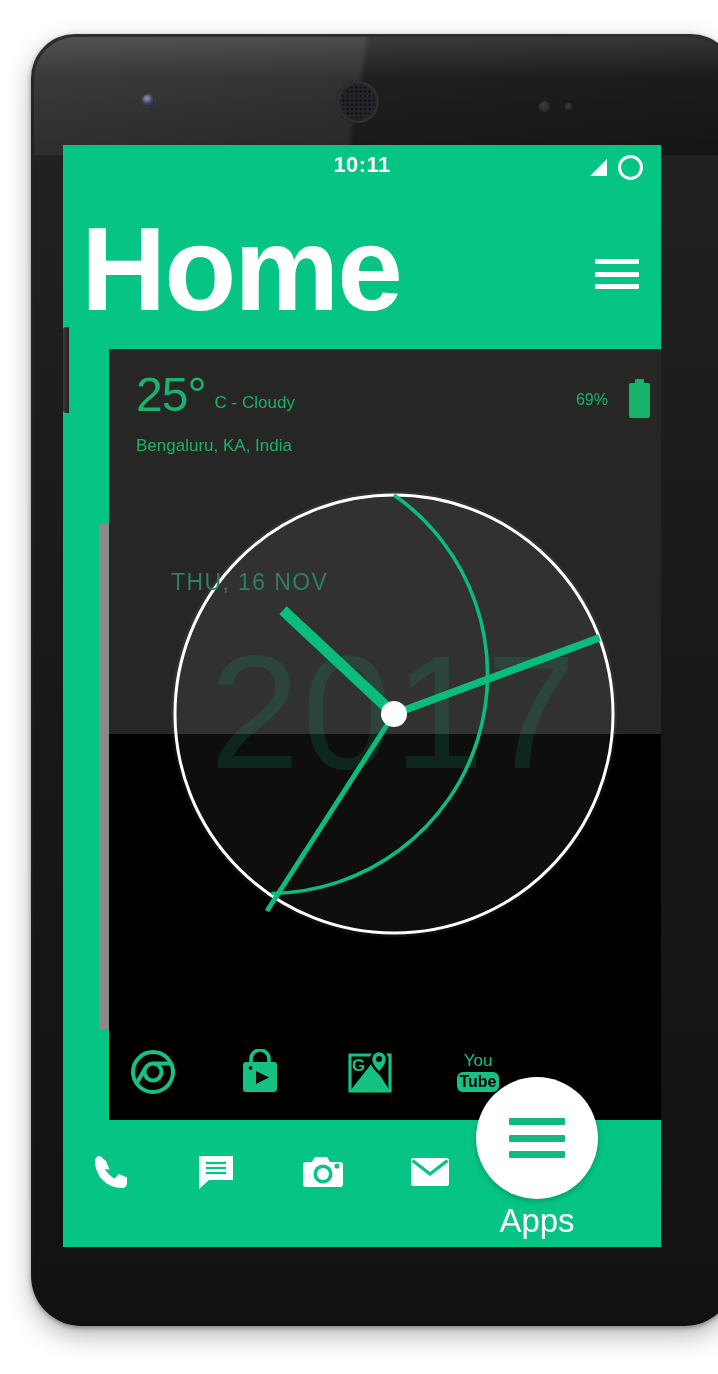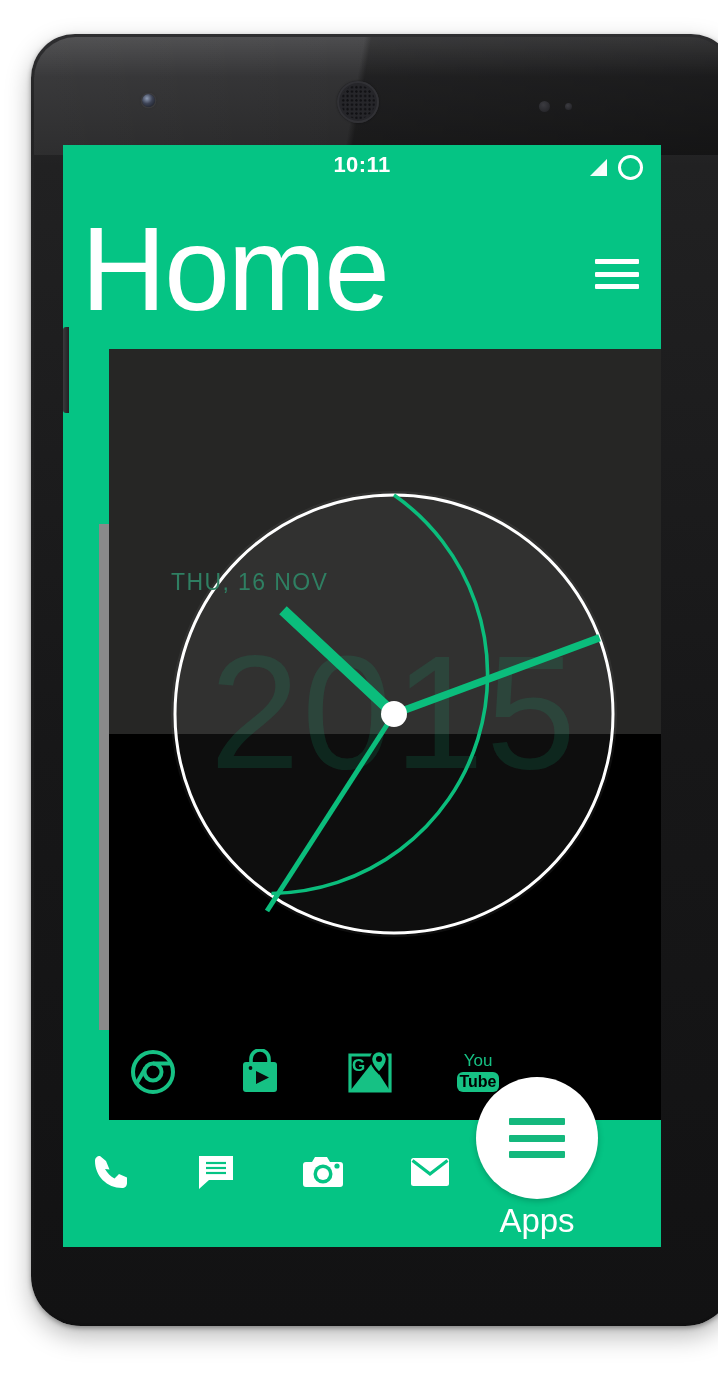--- a/index.html
+++ b/index.html
@@ -92,21 +92,21 @@
     position:absolute; right: 53px; top: 13px; width: 22px; height: 19px;
   }
   #battery-ring {
     position:absolute; right: 18px; top: 10px; width: 25px; height: 25px;
     border: 3.4px solid #ffffff; border-radius: 50%;
   }
 
   
   #home-title {
     position: absolute; left: 18px; top: 68px;
-    font-size: 118px; line-height: 112px; font-weight: 400;
+    font-size: 118px; line-height: 112px; font-weight: 700;
     color: #ffffff; letter-spacing: -2px;
   }
 
   
   #header-menu {
     position: absolute; right: 22px; top: 114px;
     width: 44px; height: 30px;
     display:flex; flex-direction:column; justify-content:space-between;
   }
   #header-menu span { display:block; height: 5px; background:#ffffff; border-radius:1px; }
@@ -250,32 +250,45 @@
       <div id="header-menu">
         <span></span>
           <span></span>
           <span></span>
       </div>
 
       <div id="panel">
         <div id="panel-top"></div>
         <div class="panel-rail" id="rail-left"></div>
 
+        <div id="weather">
+          <div id="temp-row">
+            <span id="temp-value">25</span>
+            <span id="temp-deg">°</span>
+            <span id="temp-cond">C - Cloudy</span>
+          </div>
+          <div id="weather-location">Bengaluru,  KA, India</div>
+          <div id="battery-pct">69%</div>
+          <div id="battery-icon">
+            <div class="cap"></div>
+              <div class="body"></div>
+          </div>
+        </div>
 
         <div id="clock-wrap">
           <div id="clock-face"></div>
 
           <svg id="clock-ring" viewBox="0 0 446 446">
 
             <circle cx="223" cy="223" r="219" fill="none" stroke="#ffffff" stroke-width="3"></circle>
 
             <path d="M 223 4 A 219 219 0 0 1 100.5 402.5" fill="none" stroke="#0bbd7c" stroke-width="3.6" stroke-linecap="butt"></path>
           </svg>
 
-          <div id="clock-year">2015</div>
+          <div id="clock-year">2017</div>
           <div id="clock-date">THU, 16 NOV</div>
 
           <svg id="clock-hands" viewBox="0 0 446 446">
 
             <line x1="223" y1="223" x2="116" y2="123" stroke="#0bbd7c" stroke-width="11" stroke-linecap="square"></line>
 
             <line x1="223" y1="223" x2="425" y2="148" stroke="#0bbd7c" stroke-width="7.5" stroke-linecap="square"></line>
 
             <line x1="223" y1="223" x2="96" y2="420" stroke="#0bbd7c" stroke-width="5" stroke-linecap="butt"></line>
             <circle cx="223" cy="223" r="13" fill="#ffffff"></circle>

